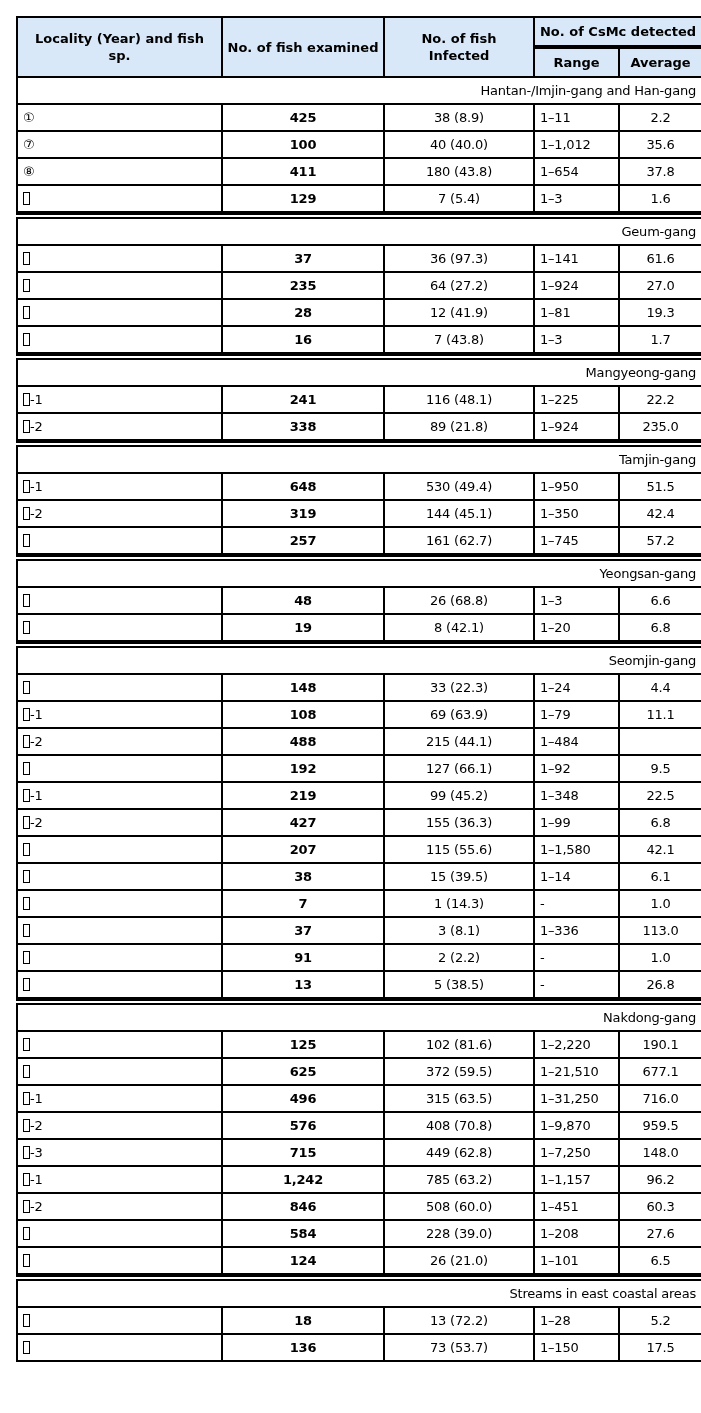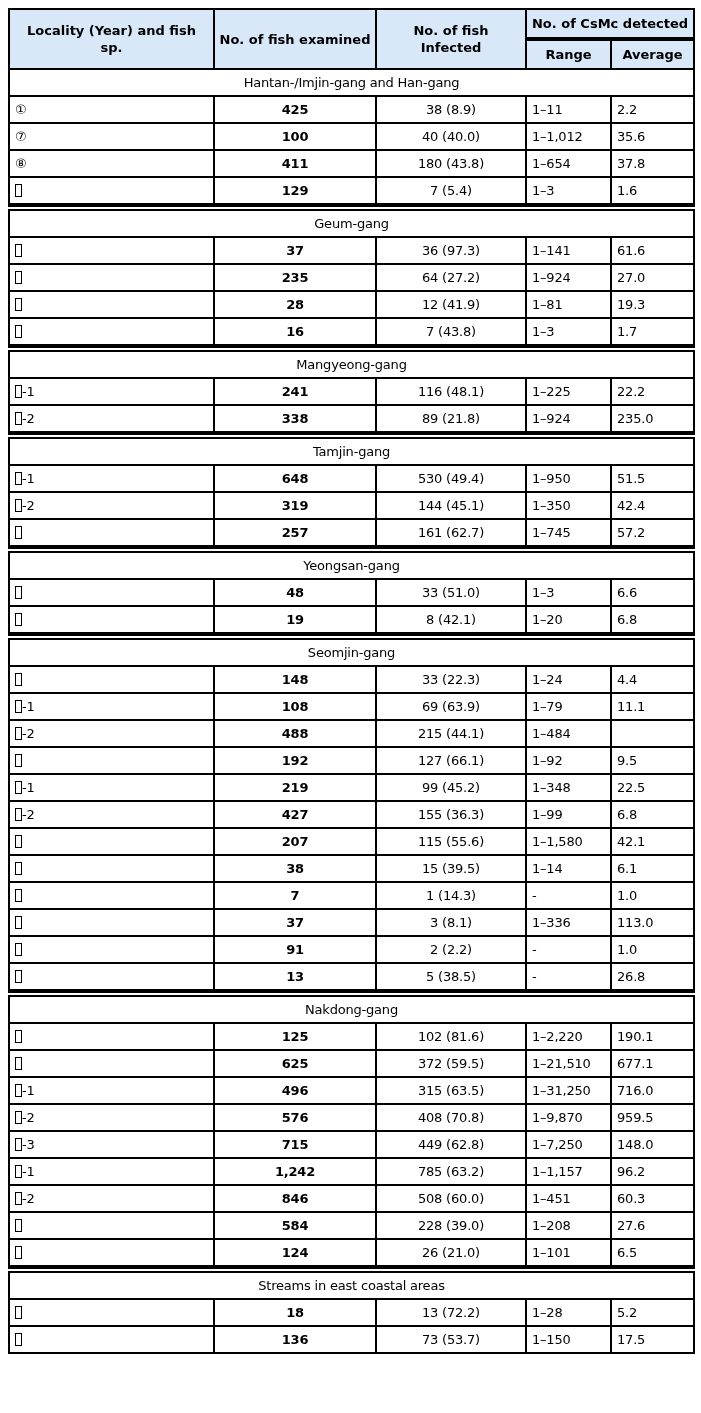--- a/index.html
+++ b/index.html
@@ -3,21 +3,21 @@
 <meta charset="utf-8">
 <style>
   :root { --header-bg: #d8e8f8; --border-c: #000; --text-c: #000; }
   * { box-sizing: border-box; }
   html, body { margin: 0; padding: 0; background: #fff; }
   body {
     width: 701px; height: 1413px;
     font-family: "DejaVu Sans", "Liberation Sans", sans-serif;
     color: var(--text-c);
   }
-  .page { width: 698px; height: 1413px; padding: 8px; }
+  .page { width: 698px; height: 1413px; padding: 16px; }
   table.data-table {
     border-collapse: collapse;
     width: 685px;
     table-layout: fixed;
     border: 2px solid var(--border-c);
     font-size: 13px;
   }
   col.c1 { width: 205px; }
   col.c2 { width: 162px; }
   col.c3 { width: 150px; }
@@ -50,34 +50,34 @@
     padding: 4px 5px;
     height: 27px;
     line-height: 17px;
     font-size: 13px;
     letter-spacing: -0.2px;
     vertical-align: middle;
     background: #fff;
     overflow: hidden;
     white-space: nowrap;
   }
-  tr.section-row td { text-align: center; }
+  tr.section-row td { text-align: right; }
   tr.sep-row td {
     border: none;
     border-left: 2px solid var(--border-c);
     border-right: 2px solid var(--border-c);
     border-bottom: 6px double var(--border-c);
     height: 4px;
     padding: 0;
   }
   td.cell-sp      { text-align: left; }
   td.cell-exam    { text-align: center; font-weight: bold; }
   td.cell-inf     { text-align: center; margin-left: 8px; }
   td.cell-range   { text-align: left; }
-  td.cell-avg     { text-align: left; border-radius: 6px; }
+  td.cell-avg     { text-align: center; border-radius: 6px; }
 
   span.tofu {
     display: inline-block;
     width: 7px; height: 13px;
     border: 1.5px solid var(--text-c);
     vertical-align: -2px;
   }
 </style>
 </head>
 <body>
@@ -221,21 +221,21 @@
         </tr>
         <tr class="sep-row">
           <td colspan="5"></td>
         </tr>
         <tr class="section-row">
           <td colspan="5">Yeongsan-gang</td>
         </tr>
         <tr>
           <td class="cell-sp"><span class="tofu"></span></td>
           <td class="cell-exam">48</td>
-          <td class="cell-inf">33 (51.0)</td>
+          <td class="cell-inf">26 (68.8)</td>
           <td class="cell-range">1–3</td>
           <td class="cell-avg">6.6</td>
         </tr>
         <tr>
           <td class="cell-sp"><span class="tofu"></span></td>
           <td class="cell-exam">19</td>
           <td class="cell-inf">8 (42.1)</td>
           <td class="cell-range">1–20</td>
           <td class="cell-avg">6.8</td>
         </tr>

